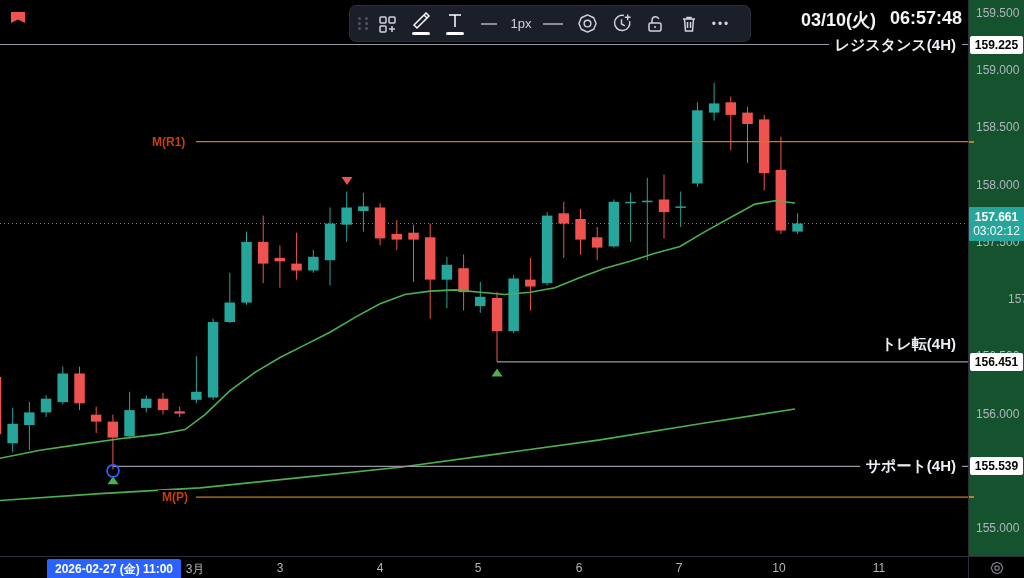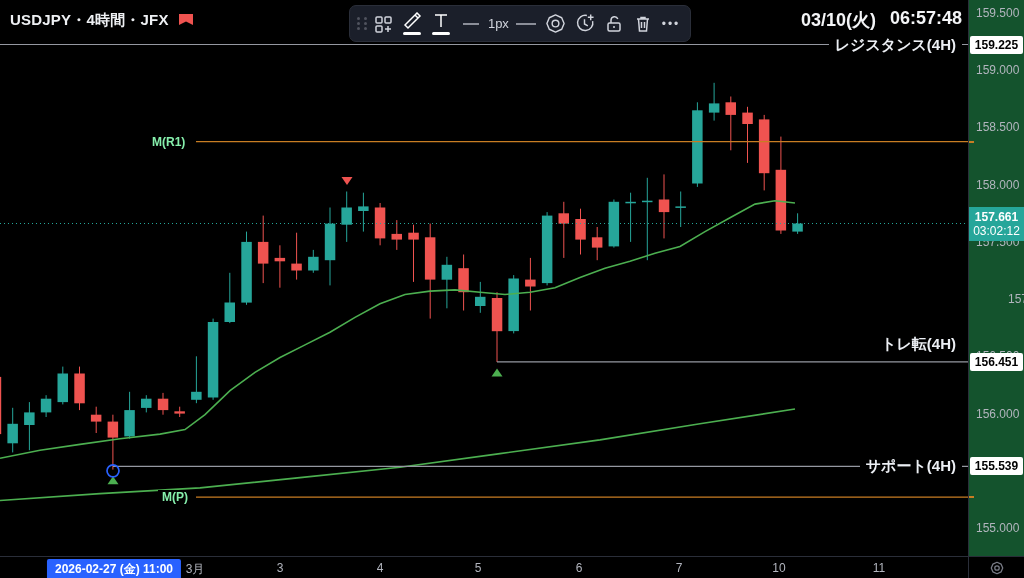--- a/index.html
+++ b/index.html
@@ -5,21 +5,21 @@
   html,body{margin:0;padding:0;background:#000;}
   body{width:1024px;height:578px;overflow:hidden;position:relative;
        font-family:"Liberation Sans","DejaVu Sans",sans-serif;}
   #app{position:absolute;inset:0;background:#000;}
   svg{display:block;}
   
   .symbol-title{position:absolute;left:10px;top:11px;display:flex;align-items:center;gap:9px;z-index:30;}
   .symbol-title span{color:#eef0f3;font-size:15px;font-weight:700;letter-spacing:.2px;}
   .clock{position:absolute;right:62px;top:8px;z-index:30;color:#f4f5f7;font-size:18px;font-weight:700;display:flex;gap:14px;}
   
-  .toolbar{position:absolute;left:349px;top:5px;height:37px;width:342px;background:#1b1f2a;border:1px solid #2a2e39;
+  .toolbar{position:absolute;left:349px;top:5px;height:37px;width:402px;background:#1b1f2a;border:1px solid #2a2e39;
            border-radius:7px;display:flex;align-items:center;padding:0 6px;box-sizing:border-box;z-index:40;}
   .tb-handle{width:14px;height:20px;display:grid;grid-template-columns:4px 4px;gap:2px 3px;justify-content:center;align-content:center;cursor:grab;}
   .tb-handle i{width:3px;height:3px;border-radius:50%;background:#50535e;}
   .tb-btn{width:34px;height:32px;display:flex;flex-direction:column;align-items:center;justify-content:center;border-radius:5px;cursor:pointer;position:relative;}
   .tb-btn svg{stroke:#d1d4dc;fill:none;stroke-width:1.5;}
   .tb-under{width:18px;height:3px;border-radius:2px;background:#fff;margin-top:2px;}
   .tb-label{color:#d1d4dc;font-size:13px;width:30px;text-align:center;cursor:pointer;}
   .tb-dots{color:#d1d4dc;font-size:12px;letter-spacing:2px;cursor:pointer;width:30px;text-align:center;}
   
   .price-axis{position:absolute;left:968px;top:0;width:56px;height:556px;background:#14532d;border-left:1px solid #2a2e39;z-index:20;}
@@ -33,21 +33,21 @@
   
   .time-axis{position:absolute;left:0;top:556px;width:1024px;height:22px;background:#000;border-top:1px solid #2a2e39;z-index:20;}
   .time-tick{position:absolute;top:4px;transform:translateX(-50%);font-size:12px;color:#b2b5be;}
   .time-badge{position:absolute;top:2px;transform:translateX(-50%);background:#2962ff;color:#fff;font-size:12px;font-weight:700;
               padding:2px 8px;border-radius:2px;white-space:nowrap;}
   .corner{position:absolute;left:968px;top:556px;width:56px;height:22px;border-left:1px solid #2a2e39;border-top:1px solid #2a2e39;
           display:flex;align-items:center;justify-content:center;background:#000;z-index:21;}
   
   .hline-label{position:absolute;right:62px;transform:translateY(-50%);color:#eceff4;font-size:15px;font-weight:700;
                background:#000;padding:0 6px;z-index:10;white-space:nowrap;cursor:pointer;}
-  .pivot-label{position:absolute;transform:translateY(-50%);color:#86efac;font-size:12px;font-weight:700;
+  .pivot-label{position:absolute;transform:translateY(-50%);color:#c2410c;font-size:12px;font-weight:700;
                background:#000;padding:0 4px;z-index:10;white-space:nowrap;}
 </style>
 </head>
 <body>
 
 <div id="app">
 
   <svg id="chart-svg" width="968" height="556" style="position:absolute;left:0;top:0;">
       <line x1="-4" y1="367.8" x2="-4" y2="436.4" stroke="#ef5350" stroke-width="1"></line>
       <rect x="-9.3" y="376.9" width="10.5" height="57.2" fill="#ef5350"></rect>
@@ -155,21 +155,20 @@
       <line x1="196" y1="141.7" x2="968" y2="141.7" stroke="#c87d23" stroke-width="1.2"></line>
       <line x1="196" y1="497.1" x2="968" y2="497.1" stroke="#c87d23" stroke-width="1.2"></line>
       <line x1="0" y1="223.5" x2="968" y2="223.5" stroke="#26a69a" stroke-width="1" stroke-dasharray="1 3"></line>
       <path d="M 341.5 176.9 L 352.5 176.9 L 347 184.9 Z" fill="#ef5350"></path>
       <path d="M 497 368.6 L 502.5 376.6 L 491.5 376.6 Z" fill="#4caf50"></path>
       <path d="M 113 476.2 L 118.5 484.2 L 107.5 484.2 Z" fill="#4caf50"></path>
       <circle cx="113" cy="470.8" r="6" fill="none" stroke="#2962ff" stroke-width="1.7"></circle>
     </svg>
 
   <div class="symbol-title">
-    <span>USDJPY・4時間・JFX</span>
     <svg width="16" height="15" viewBox="0 0 16 15">
       <polygon points="1,1 15,1 15,12 8,8.5 1,12" fill="#ef5350"></polygon>
     </svg>
   </div>
 
   <div class="clock">
     <span>03/10(火)</span>
     <span>06:57:48</span>
   </div>
 

